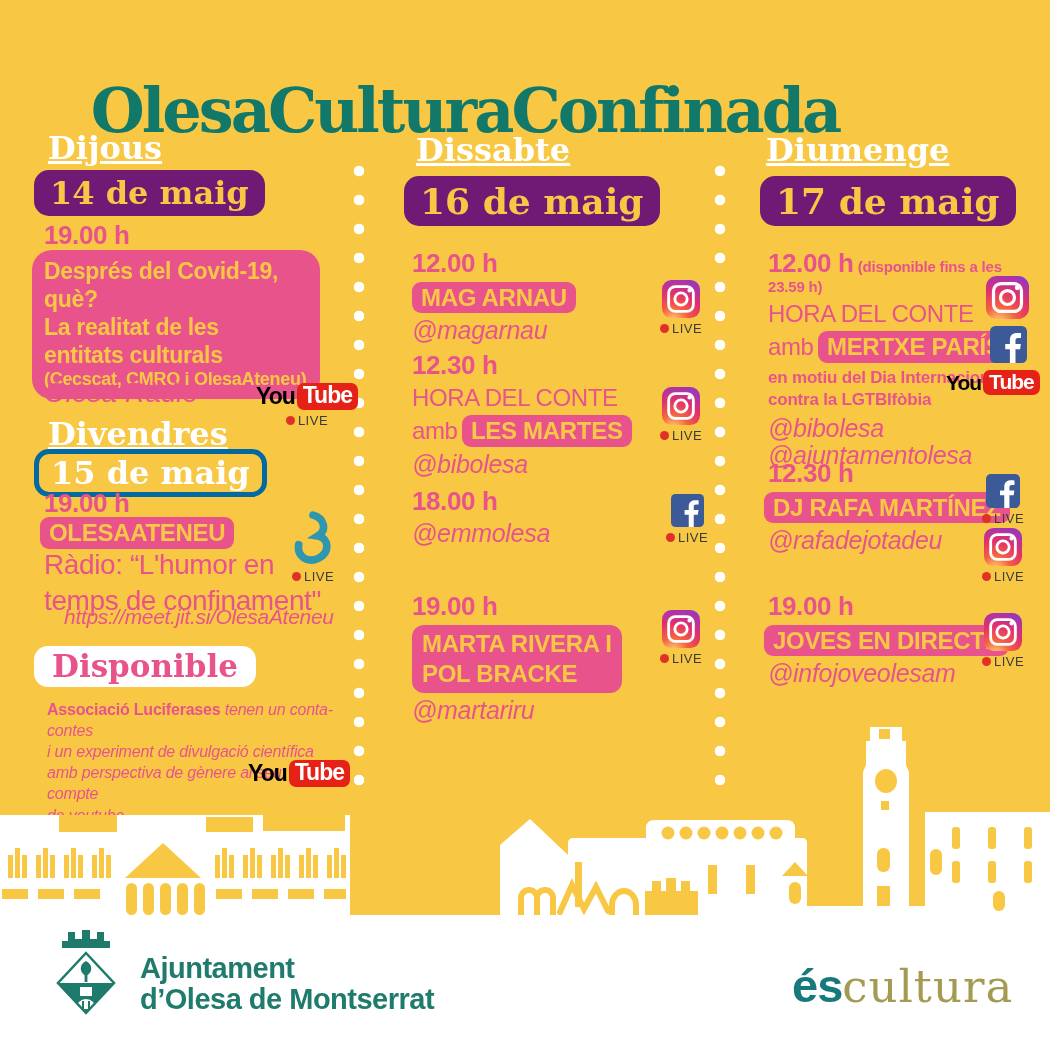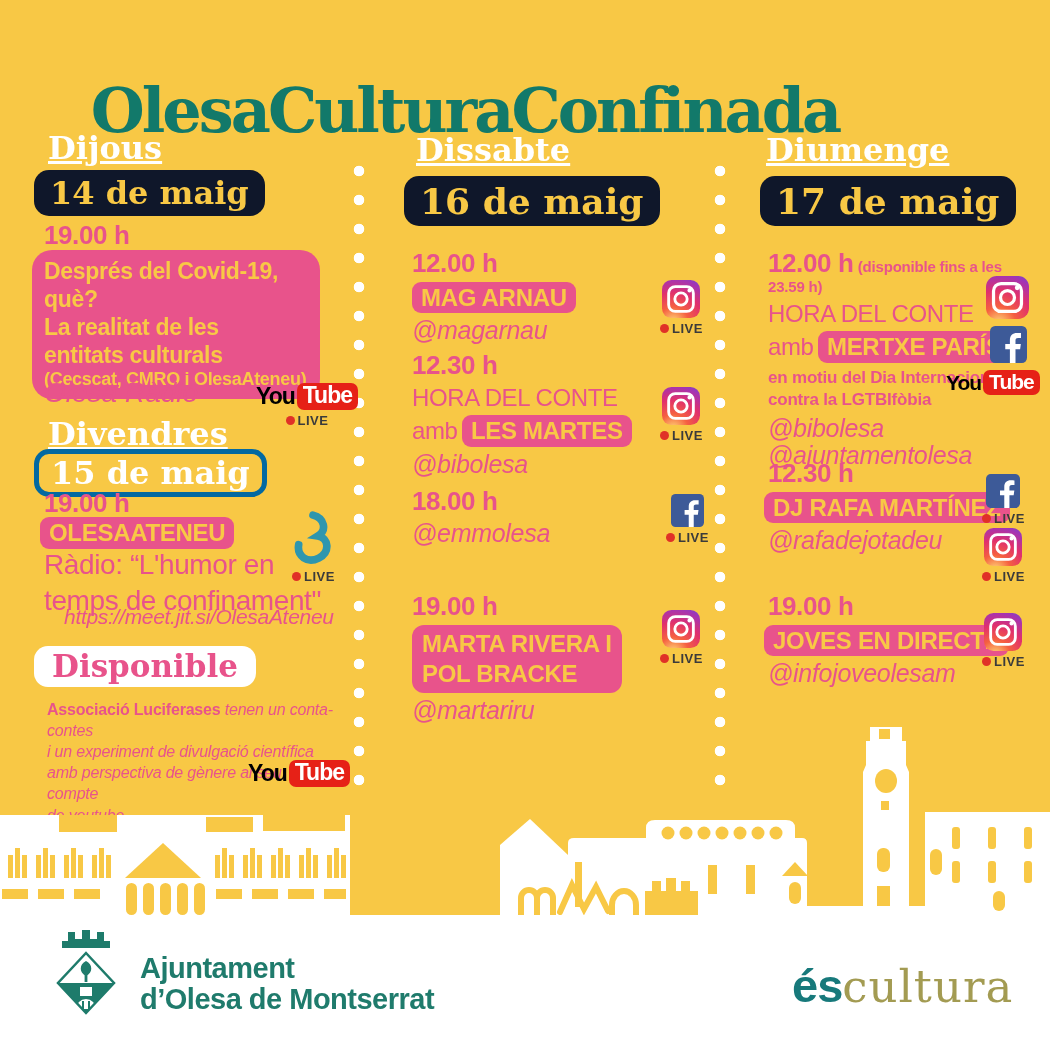--- a/index.html
+++ b/index.html
@@ -9,21 +9,21 @@
   .title{width:930px;text-align:center;top:38px;left:0;
          font-family:"DejaVu Serif",serif;font-weight:bold;font-size:62px;
          color:#12796A;letter-spacing:-3px;line-height:1;}
   
   .sep{top:165px;width:12px;height:632px;
        background-image:radial-gradient(circle at 6px 6px,#fff 5px,rgba(255,255,255,0) 5.6px);
        background-size:12px 29px;background-repeat:repeat-y;}
   
   .day{font-family:"DejaVu Serif",serif;font-weight:bold;font-size:32px;color:#fff;line-height:1;text-decoration:underline;}
   .date-pill{font-family:"DejaVu Serif",serif;font-weight:bold;font-size:32px;line-height:1;
-             background:#0f172a;color:#F8C845;border-radius:15px;padding:7px 16px;display:inline-block;}
+             background:#701a75;color:#F8C845;border-radius:15px;padding:7px 16px;display:inline-block;}
   .date-pill.outline{background:transparent;color:#fff;border:5px solid #0369a1;padding:3px 12px;}
   
   .time{font-weight:bold;font-size:26px;color:#E8538B;letter-spacing:-0.4px;line-height:1.1;}
   .note{font-weight:bold;font-size:15px;color:#E8538B;letter-spacing:-0.2px;}
   .pill{background:#E8538B;color:#F8C845;font-weight:bold;font-size:24px;letter-spacing:-0.3px;
         border-radius:9px;padding:2px 9px;display:inline-block;line-height:1.15;}
   .pill2{background:#E8538B;color:#F8C845;font-weight:bold;font-size:24px;letter-spacing:-0.3px;
         border-radius:12px;padding:4px 10px;display:inline-block;line-height:1.25;}
   .handle{color:#E8538B;font-style:italic;font-size:25px;letter-spacing:-0.3px;line-height:1.1;}
   .boldline{color:#E8538B;font-weight:normal;font-size:24px;letter-spacing:-0.4px;line-height:1.15;}
@@ -34,21 +34,21 @@
   .pinkbox .l{color:#F8C845;font-weight:bold;font-size:23px;letter-spacing:-0.3px;line-height:1.22;}
   .pinkbox .s{color:#F8C845;font-weight:bold;font-size:18px;letter-spacing:-0.3px;line-height:1.2;}
   .channel{color:#E8538B;font-style:italic;font-size:28px;}
   .linktxt{color:#E8538B;font-style:italic;font-size:21px;letter-spacing:-0.3px;margin-left:20px;}
   .disp-pill{background:#fff;color:#E8538B;font-family:"DejaVu Serif",serif;font-weight:bold;
              font-size:31px;border-radius:14px;padding:5px 18px;display:inline-block;line-height:1;}
   .disp-text{font-size:16px;color:#E8538B;line-height:1.32;letter-spacing:-0.2px;width:290px;}
   .disp-text .b{font-weight:bold;font-style:normal;}
   .disp-text .i{font-style:italic;}
   
-  .live{display:flex;align-items:center;font-size:13px;font-weight:bold;color:#3b3b3b;
+  .live{display:flex;align-items:center;font-size:13px;font-weight:normal;color:#3b3b3b;
         letter-spacing:0.5px;margin-top:3px;}
   .live-dot{width:9px;height:9px;background:#E03127;border-radius:50%;display:inline-block;margin-right:3px;}
   .icon-block{display:flex;flex-direction:column;align-items:center;}
   .yt{display:flex;align-items:center;white-space:nowrap;}
   .yt-you{color:#000;font-weight:bold;font-size:23px;letter-spacing:-1px;}
   .yt-tube{background:#E62117;color:#fff;font-weight:bold;font-size:23px;letter-spacing:-1px;
            border-radius:7px;padding:1px 6px 3px 6px;margin-left:2px;line-height:1;}
   .yt.small .yt-you,.yt.small .yt-tube{font-size:21px;}
   
   .footer-band{left:0;top:915px;width:1050px;height:135px;background:#fff;}

